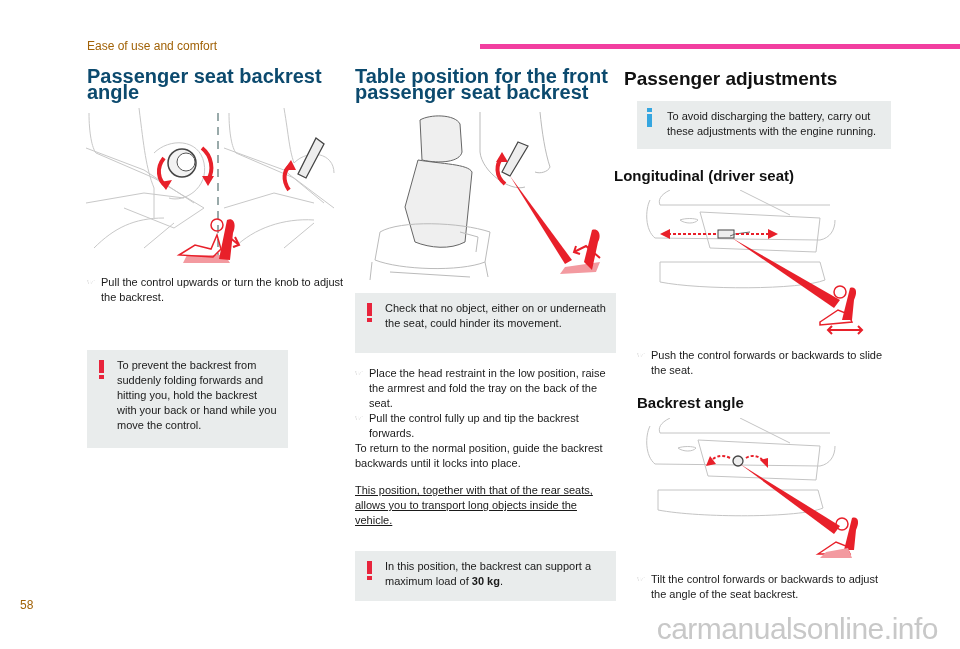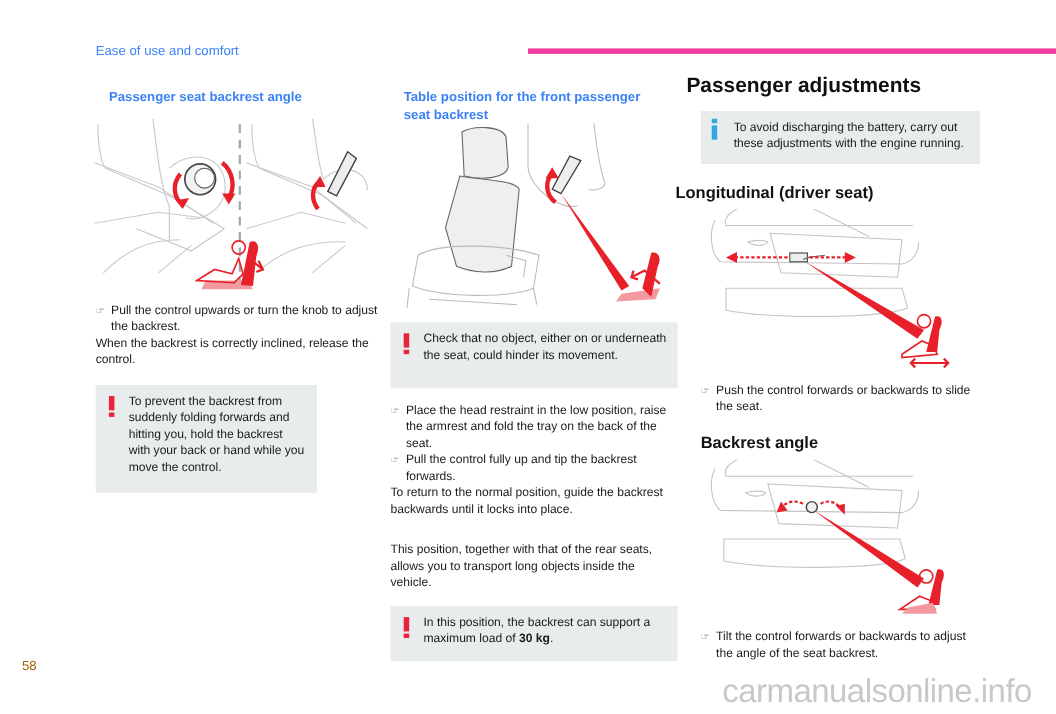--- a/index.html
+++ b/index.html
@@ -1,37 +1,37 @@
 <!DOCTYPE html>
 <html><head>
 <meta charset="utf-8">
 <style>
   html, body { margin: 0; padding: 0; }
   body {
     width: 960px; height: 649px; position: relative; overflow: hidden;
     background: #ffffff; font-family: "Liberation Sans", sans-serif; color: #1a1a1a;
   }
   .section-label {
-    position: absolute; left: 87px; top: 39px; font-size: 12px; color: #3b82f6;
+    position: absolute; left: 87px; top: 39px; font-size: 12px; color: #a16207;
   }
   .accent-bar {
     position: absolute; left: 480px; top: 44px; width: 480px; height: 5px; background: #f23ea0;
   }
   .page-num {
     position: absolute; left: 20px; top: 598px; font-size: 12px; font-weight: normal; color: #a16207;
   }
   .watermark {
     position: absolute; right: 22px; top: 612px; font-size: 30px; color: #c8c8c8; letter-spacing: -0.5px;
   }
   .col { position: absolute; }
   .col1 { left: 87px; top: 68px; width: 253px; }
   .col2 { left: 355px; top: 68px; width: 261px; }
   .col3 { left: 624px; top: 68px; width: 268px; }
 
-  h2 { margin: 12px; font-size: 12px; font-weight: bold; line-height: 16px; color: #3b82f6; }
+  h2 { margin: 0; font-size: 20px; font-weight: bold; line-height: 16px; color: #0c4a6e; }
   h1 { margin: 0; font-size: 19px; font-weight: bold; color: #111; }
   h3 { margin: 0; font-size: 15px; font-weight: bold; color: #111; }
 
   p, li { font-size: 11px; line-height: 15px; margin: 0; color: #1a1a1a; }
   .bullet { display: flex; }
   .bullet .hand { width: 14px; flex: none; color: #666; font-size: 9px; line-height: 15px; }
 
   .note {
     position: relative; background: #e9ecec; padding: 8px 10px 8px 30px; box-sizing: border-box;
   }
@@ -97,21 +97,20 @@
     <path d="M4 40 L 20 30 L 36 34 L 42 20 L 46 34 L 38 42 Z" fill="none" stroke="#e8202a" stroke-width="1.5"></path>
     <path d="M54 22 L 64 30 M 60 22 L 64 30 L 58 32" stroke="#e8202a" stroke-width="2" fill="none"></path>
   </svg>
 </div>
 
 <div class="col" style="left:87px; top:275px; width:258px;">
   <div class="bullet">
     <span class="hand">☞</span>
     <p>Pull the control upwards or turn the knob to adjust the backrest.</p>
   </div>
-  <p>When the backrest is correctly inclined, release the control.</p>
 </div>
 
 <div class="note" style="position:absolute; left:87px; top:350px; width:201px; height:98px;">
   <span class="mark warn-mark">
       <span class="bar"></span>
       <span class="dot"></span>
     </span>
   <p>To prevent the backrest from suddenly folding forwards and hitting you, hold the backrest with your back or hand while you move the control.</p>
 </div>
 
@@ -153,21 +152,21 @@
 <div class="col" style="left:355px; top:366px; width:262px;">
   <div class="bullet">
     <span class="hand">☞</span>
     <p>Place the head restraint in the low position, raise the armrest and fold the tray on the back of the seat.</p>
   </div>
   <div class="bullet">
     <span class="hand">☞</span>
     <p>Pull the control fully up and tip the backrest forwards.</p>
   </div>
   <p>To return to the normal position, guide the backrest backwards until it locks into place.</p>
-  <p style="margin-top:22px;">This position, together with that of the rear seats, allows you to transport long objects inside the vehicle.</p>
+  <p style="margin-top:12px;text-decoration:underline;">This position, together with that of the rear seats, allows you to transport long objects inside the vehicle.</p>
 </div>
 
 <div class="note" style="position:absolute; left:355px; top:551px; width:261px; height:50px;">
   <span class="mark warn-mark">
       <span class="bar"></span>
       <span class="dot"></span>
     </span>
   <p><span>In this position, the backrest can support a maximum load of </span><b>30 kg</b><span>.</span></p>
 </div>
 

